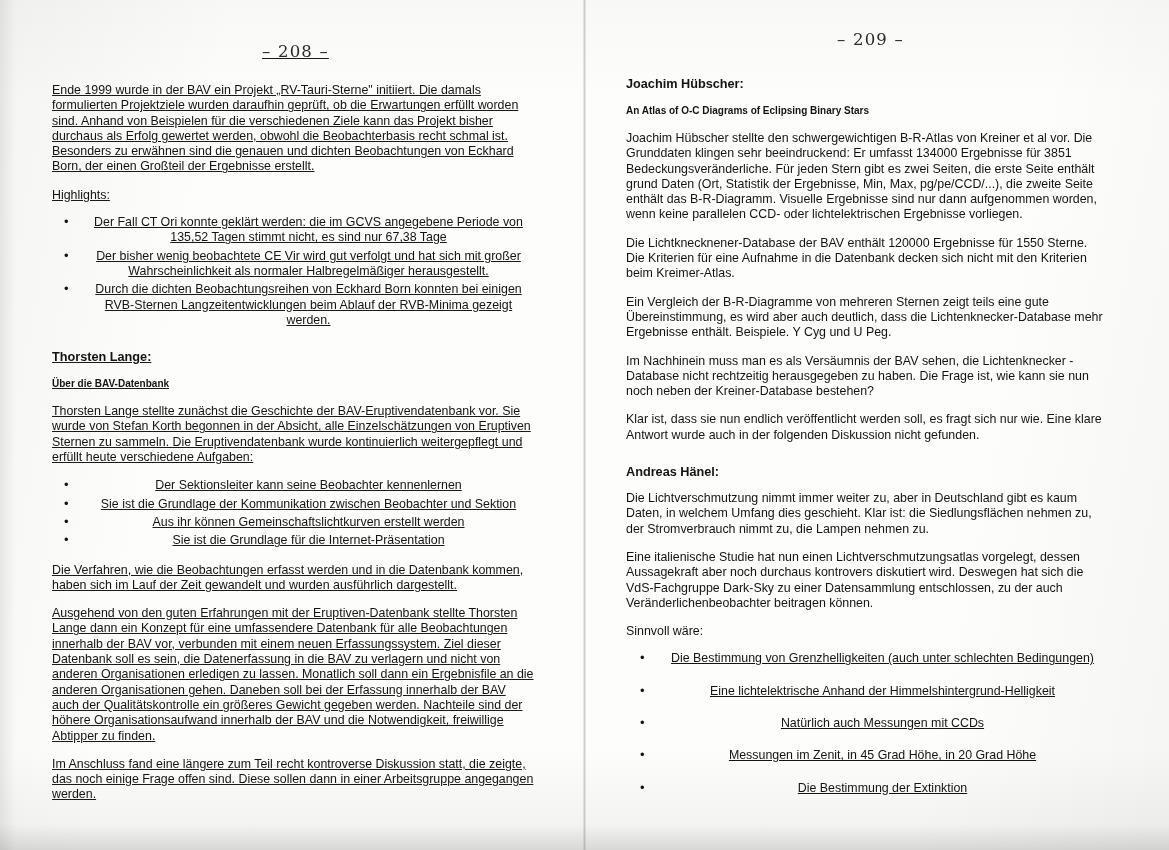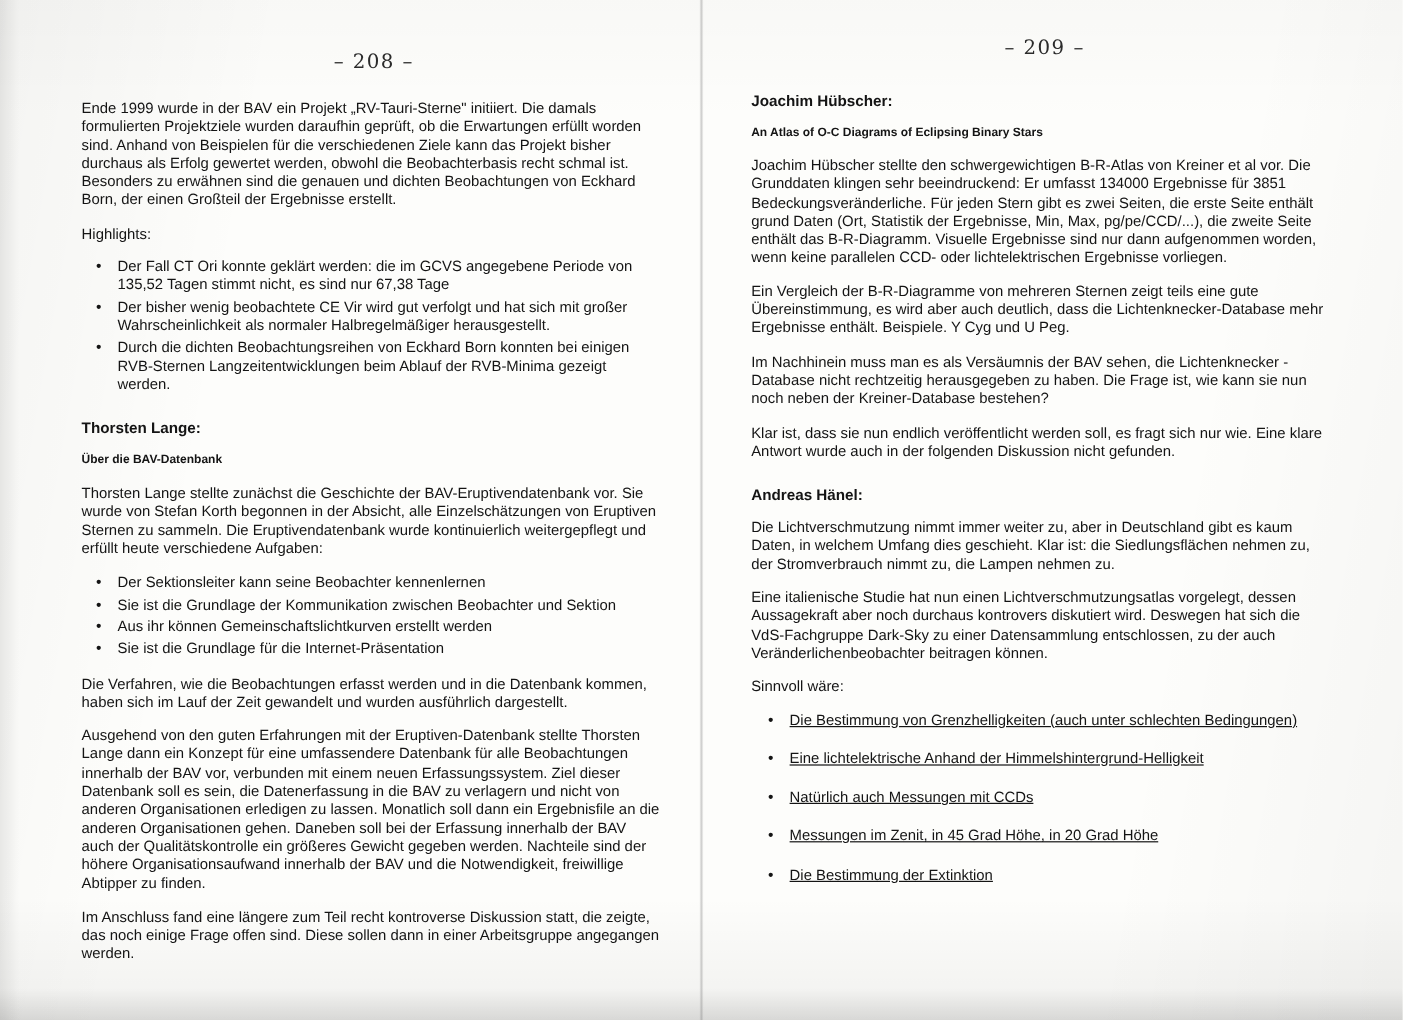--- a/index.html
+++ b/index.html
@@ -41,21 +41,21 @@
   .edge-shadow-bottom {
     position: absolute;
     left: 0; bottom: 0;
     width: 1169px; height: 26px;
     background: linear-gradient(0deg, rgba(0,0,0,0.10), rgba(0,0,0,0));
   }
   .page {
     position: absolute;
     top: 0;
   }
-  .page-left  { left: 16px;   width: 583px; height: 850px; }
+  .page-left  { left: 0px;   width: 583px; height: 850px; text-decoration: underline; }
   .page-right { left: 574px; width: 583px; height: 850px; }
 
   .folio {
     text-align: center;
     font-size: 16.5px;
     letter-spacing: 1.2px;
     color: #2b2b2b;
     font-family: "DejaVu Serif", serif;
   }
   .page-left .folio  { margin-top: 42px; margin-left: 8px; }
@@ -97,20 +97,21 @@
     margin: 0 0 14px 0;
     padding: 0;
     list-style: none;
   }
   ul.bullets li {
     position: relative;
     padding-left: 30px;
     margin-bottom: 3px;
     line-height: 15.3px;
     font-size: 12.4px;
+    text-align: center;
   }
   ul.bullets li::before {
     content: "\2022";
     position: absolute;
     left: 12px;
     top: -1px;
     font-size: 13px;
   }
   ul.bullets.spaced li { margin-bottom: 17px; }
   ul.bullets.spaced li::before { left: 14px; }
@@ -158,20 +159,21 @@
   </div>
 
   <div class="page page-right">
     <div class="folio">– 209 –</div>
     <div class="col">
 
       <h3 class="speaker first">Joachim Hübscher:</h3>
       <h4 class="talktitle">An Atlas of O-C Diagrams of Eclipsing Binary Stars</h4>
 
       <p class="para">Joachim Hübscher stellte den schwergewichtigen B-R-Atlas von Kreiner et al vor. Die Grunddaten klingen sehr beeindruckend: Er umfasst 134000 Ergebnisse für 3851 Bedeckungsveränderliche. Für jeden Stern gibt es zwei Seiten, die erste Seite enthält grund Daten (Ort, Statistik der Ergebnisse, Min, Max, pg/pe/CCD/...), die zweite Seite enthält das B-R-Diagramm. Visuelle Ergebnisse sind nur dann aufgenommen worden, wenn keine parallelen CCD- oder lichtelektrischen Ergebnisse vorliegen.</p>
+      <p class="para">Die Lichtknecknener-Database der BAV enthält 120000 Ergebnisse für 1550 Sterne. Die Kriterien für eine Aufnahme in die Datenbank decken sich nicht mit den Kriterien beim Kreimer-Atlas.</p>
       <p class="para">Ein Vergleich der B-R-Diagramme von mehreren Sternen zeigt teils eine gute Übereinstimmung, es wird aber auch deutlich, dass die Lichtenknecker-Database mehr Ergebnisse enthält. Beispiele. Y Cyg und U Peg.</p>
       <p class="para">Im Nachhinein muss man es als Versäumnis der BAV sehen, die Lichtenknecker - Database nicht rechtzeitig herausgegeben zu haben. Die Frage ist, wie kann sie nun noch neben der Kreiner-Database bestehen?</p>
       <p class="para">Klar ist, dass sie nun endlich veröffentlicht werden soll, es fragt sich nur wie. Eine klare Antwort wurde auch in der folgenden Diskussion nicht gefunden.</p>
 
       <h3 class="speaker">Andreas Hänel:</h3>
 
       <p class="para">Die Lichtverschmutzung nimmt immer weiter zu, aber in Deutschland gibt es kaum Daten, in welchem Umfang dies geschieht. Klar ist: die Siedlungsflächen nehmen zu, der Stromverbrauch nimmt zu, die Lampen nehmen zu.</p>
       <p class="para">Eine italienische Studie hat nun einen Lichtverschmutzungsatlas vorgelegt, dessen Aussagekraft aber noch durchaus kontrovers diskutiert wird. Deswegen hat sich die VdS-Fachgruppe Dark-Sky zu einer Datensammlung entschlossen, zu der auch Veränderlichenbeobachter beitragen können.</p>
 
       <p class="label">Sinnvoll wäre:</p>

